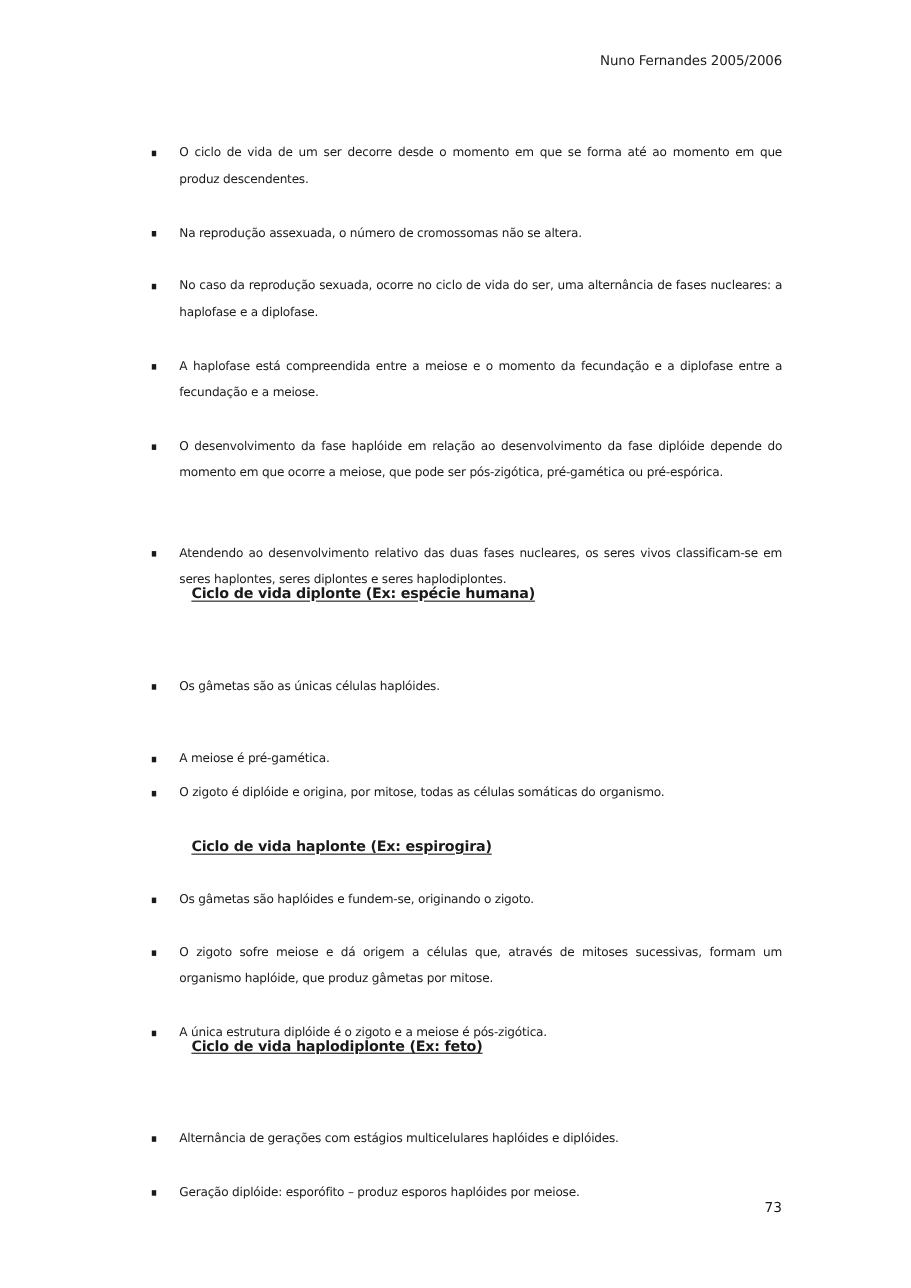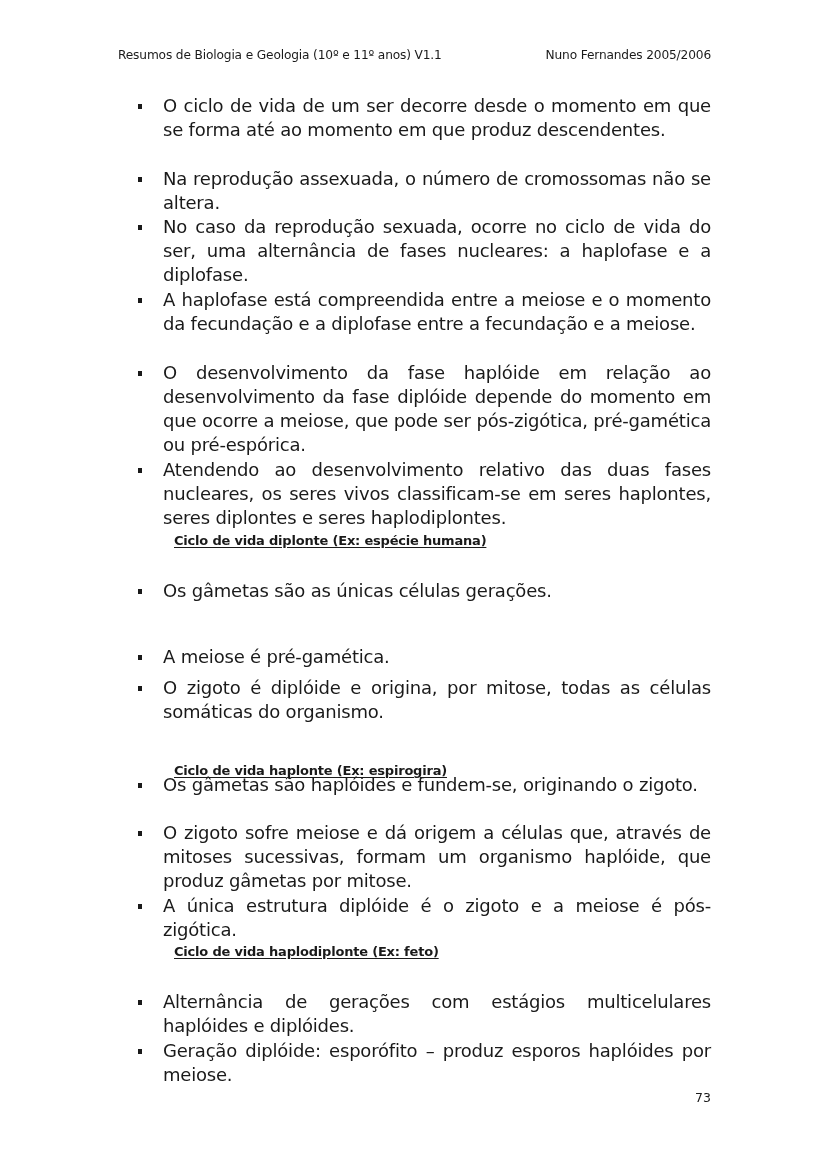--- a/index.html
+++ b/index.html
@@ -2,35 +2,34 @@
 <html><head>
   <meta charset="utf-8">
   <style>
     html, body { margin: 0; padding: 0; background: #ffffff; }
     body { width: 828px; height: 1171px; position: relative; overflow: hidden;
            font-family: "DejaVu Sans", "Liberation Sans", sans-serif; color: #1a1a1a; }
     .header { position: absolute; top: 48px; left: 118px; width: 593px; height: 18px;
               font-size: 12.2px; letter-spacing: -0.15px; }
     .header .left { position: absolute; left: 0; top: 0; }
     .header .right { position: absolute; right: 0; top: 0; }
-    .block { position: absolute; left: 138px; width: 573px; font-size: 18px; line-height: 24px;
-             letter-spacing: -0.2px; }
+    .block { position: absolute; left: 138px; width: 573px; font-size: 11px; line-height: 24px;
+             letter-spacing: -0.2px; margin-top: 33px; }
     .bullet { position: relative; padding-left: 12px; text-align: justify; text-align-last: left; }
     .bullet .mark { position: absolute; left: 0; top: 10px; width: 4px; height: 5px; background: #1a1a1a; }
     .bullet .text { display: block; }
     .bullet .first { padding-left: 13px; }
     .heading { position: absolute; left: 138px; font-size: 13px; font-weight: bold;
                text-decoration: underline; text-underline-offset: 2px; letter-spacing: -0.2px; margin-left: 36px; }
     .pagenum { position: absolute; top: 1090px; right: 117px; font-size: 12.5px; }
   </style>
 </head>
 <body>
 
 <div class="header">
-  <span class="left">Resumos de Biologia e Geologia (10º e 11º anos) V1.1</span>
   <span class="right">Nuno Fernandes 2005/2006</span>
 </div>
 
 <div class="block" style="top:94px;">
   <div class="bullet">
       <span class="mark"></span>
       <span class="text first">O ciclo de vida de um ser decorre desde o momento em que se forma até ao momento em que produz descendentes.</span>
     </div>
 </div>
 <div class="block" style="top:167px;">
@@ -61,21 +60,21 @@
   <div class="bullet">
       <span class="mark"></span>
       <span class="text first">Atendendo ao desenvolvimento relativo das duas fases nucleares, os seres vivos classificam-se em seres haplontes, seres diplontes e seres haplodiplontes.</span>
     </div>
 </div>
 
 <div class="heading" style="top:533px;">Ciclo de vida diplonte (Ex: espécie humana)</div>
 <div class="block" style="top:579px;">
   <div class="bullet">
       <span class="mark"></span>
-      <span class="text first">Os gâmetas são as únicas células gerações.</span>
+      <span class="text first">Os gâmetas são as únicas células haplóides.</span>
     </div>
 </div>
 <div class="block" style="top:645px;">
   <div class="bullet">
       <span class="mark"></span>
       <span class="text first">A meiose é pré-gamética.</span>
     </div>
 </div>
 <div class="block" style="top:676px;">
   <div class="bullet">

